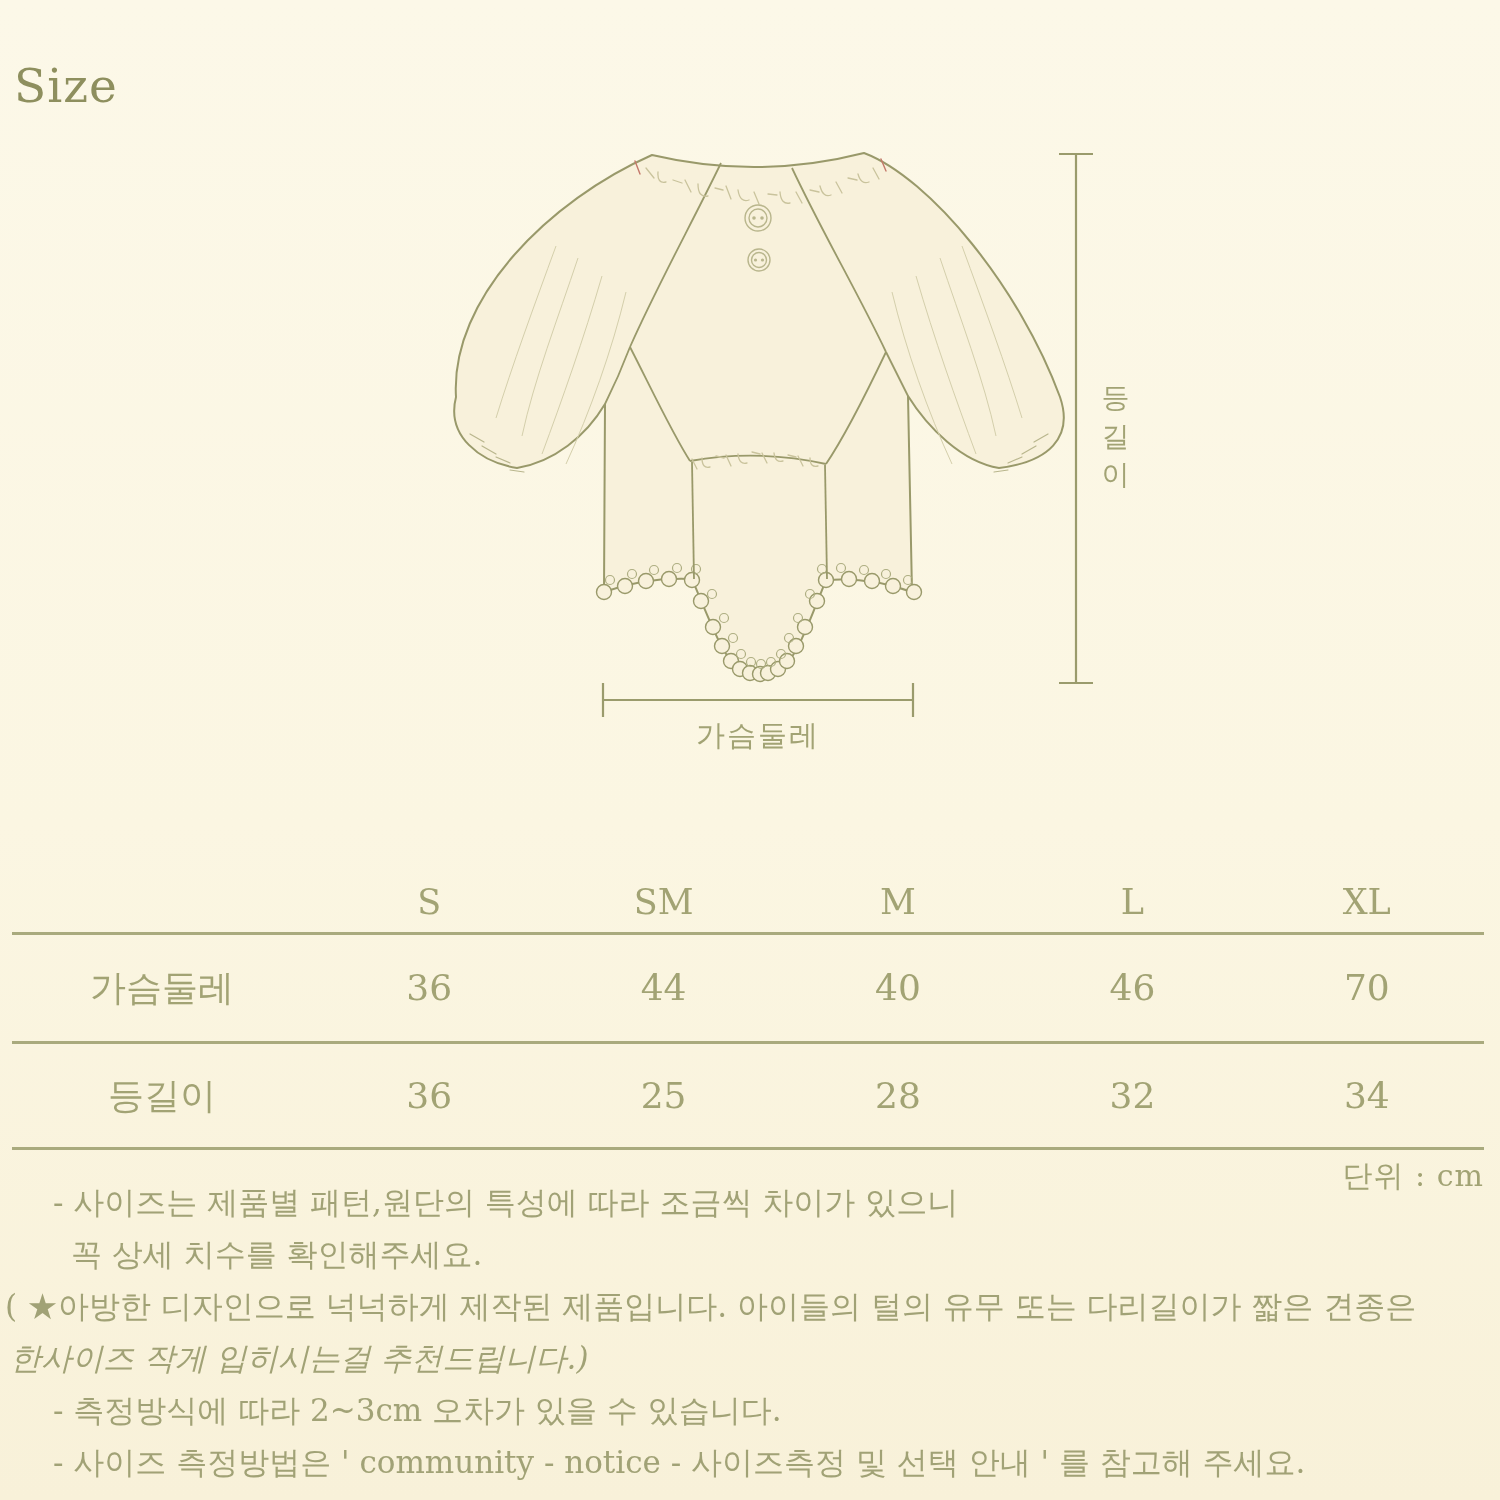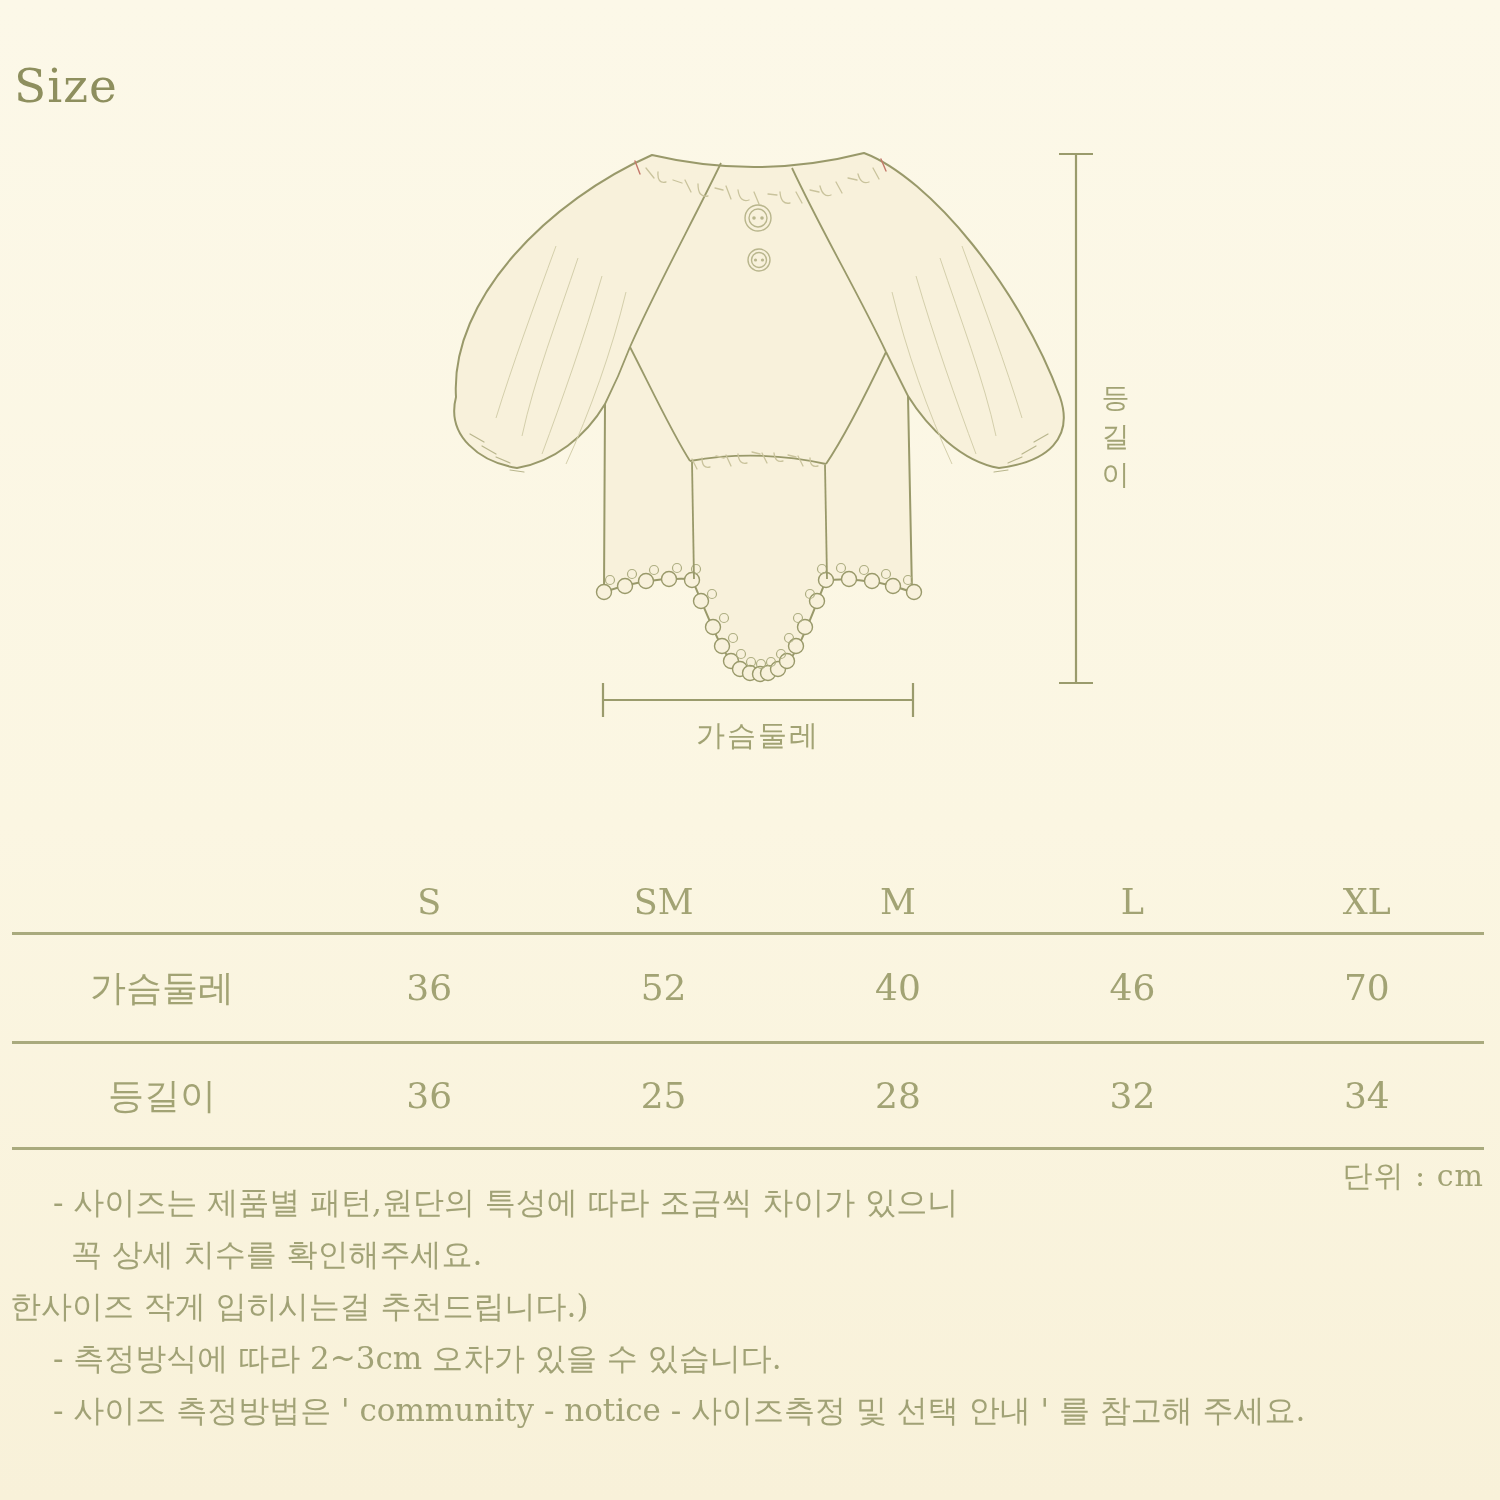--- a/index.html
+++ b/index.html
@@ -36,21 +36,21 @@
   .trow-2{height:103px;border-bottom:3px solid #a9aa7d;}
   .tcell{line-height:1;}
   .unit{
     position:absolute;right:16px;top:1156px;
     font-size:30px;color:#a2a374;letter-spacing:1px;
   }
   .notes{position:absolute;left:14px;top:1176px;font-size:31px;color:#a1a276;}
   .note-line{height:52px;line-height:52px;white-space:nowrap;margin-left:39px;}
   .indent-1{padding-left:18px;}
   .outdent-1{margin-left:-9px;}
-  .outdent-2{margin-left:-4px;}
+  .outdent-2{margin-left:-4px;font-style:italic;}
 </style>
 </head>
 <body>
 
 <div class="canvas">
 
   <h1 class="page-title">Size</h1>
 
   <div class="diagram">
     <svg width="700" height="660" viewBox="0 0 700 660">
@@ -186,38 +186,39 @@
       <div class="tcell"></div>
       <div class="tcell">S</div>
       <div class="tcell">SM</div>
       <div class="tcell">M</div>
       <div class="tcell">L</div>
       <div class="tcell">XL</div>
     </div>
     <div class="trow trow-1">
       <div class="tcell">가슴둘레</div>
       <div class="tcell">36</div>
-      <div class="tcell">52</div>
+      <div class="tcell">44</div>
       <div class="tcell">40</div>
       <div class="tcell">46</div>
       <div class="tcell">70</div>
     </div>
     <div class="trow trow-2">
       <div class="tcell">등길이</div>
       <div class="tcell">36</div>
       <div class="tcell">25</div>
       <div class="tcell">28</div>
       <div class="tcell">32</div>
       <div class="tcell">34</div>
     </div>
   </div>
 
   <div class="unit">단위 : cm</div>
 
   <div class="notes">
     <div class="note-line">- 사이즈는 제품별 패턴,원단의 특성에 따라 조금씩 차이가 있으니</div>
     <div class="note-line indent-1">꼭 상세 치수를 확인해주세요.</div>
+    <div class="note-line outdent-1">( ★아방한 디자인으로 넉넉하게 제작된 제품입니다. 아이들의 털의 유무 또는 다리길이가 짧은 견종은</div>
     <div class="note-line outdent-2">한사이즈 작게 입히시는걸 추천드립니다.)</div>
     <div class="note-line">- 측정방식에 따라 2~3cm 오차가 있을 수 있습니다.</div>
     <div class="note-line">- 사이즈 측정방법은 ' community - notice - 사이즈측정 및 선택 안내 ' 를 참고해 주세요.</div>
   </div>
 
 </div>
 
 </body></html>

